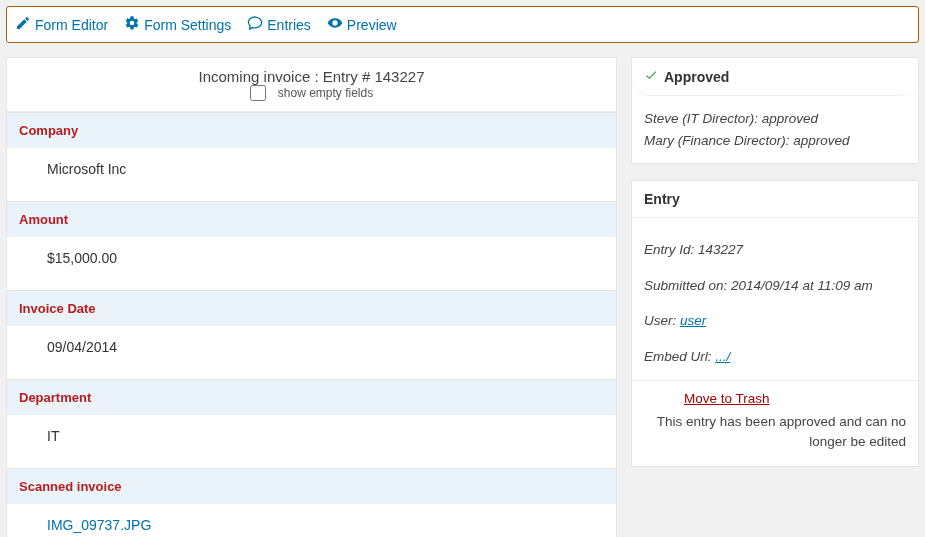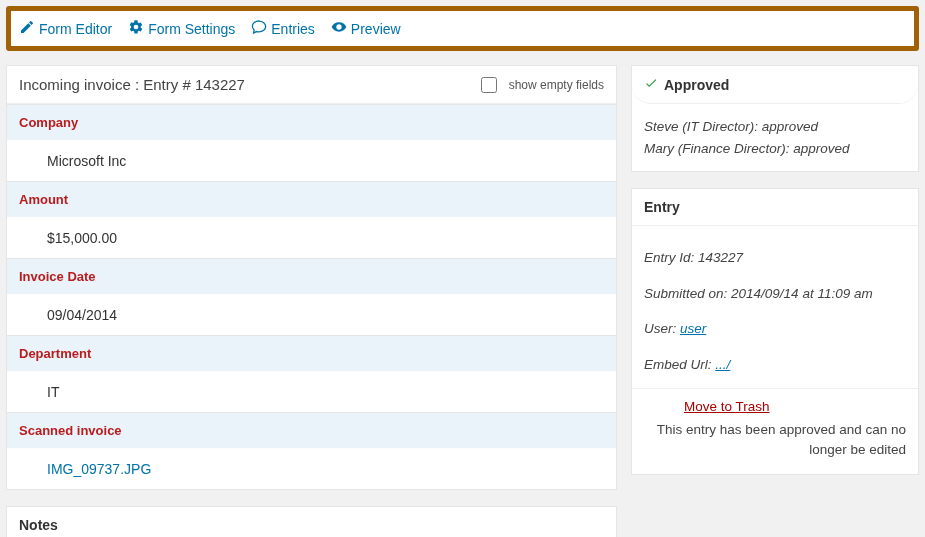--- a/index.html
+++ b/index.html
@@ -6,21 +6,21 @@
   body {
     font-family: -apple-system, "Helvetica Neue", Arial, sans-serif;
     font-size: 13px;
     background: #f1f1f1;
     color: #333;
     padding: 0;
     width: 925px;
   }
   .toolbar {
     background: #fff;
-    border: 5px solid #a16207;
+    border: 1px solid #a16207;
     border-radius: 3px;
     margin: 6px 6px 14px 6px;
     padding: 4px 8px;
     display: flex;
     gap: 16px;
   }
   .toolbar a {
     color: #0073aa;
     text-decoration: none;
     font-size: 14px;
@@ -43,20 +43,21 @@
     border: 1px solid #e5e5e5;
   }
   .entry-header {
     display: flex;
     justify-content: space-between;
     align-items: center;
     padding: 10px 12px;
     font-size: 15px;
     color: #444;
     border-bottom: 1px solid #eee;
+    flex-direction: column;
   }
   .entry-header .show-empty {
     font-size: 12px;
     color: #555;
     display: flex;
     align-items: center;
     gap: 12px;
   }
   .entry-header input[type=checkbox]{
     width:16px;height:16px;
@@ -64,21 +65,21 @@
   .field-label {
     background: #eaf2fa;
     padding: 10px 12px;
     font-weight: 600;
     color: #b91c1c;
     font-size: 13px;
     border-top: 1px solid #e5e5e5;
   }
   .field-value {
     background: #fff;
-    padding: 12px 12px 12px 40px;
+    padding: 12px 12px 24px 40px;
     font-size: 14px;
     color: #333;
     border-top: 1px solid #fdfdfd;
   }
   .field-value a { color: #0073aa; text-decoration: none; }
   .panel-title {
     padding: 10px 12px;
     font-weight: 700;
     font-size: 14px;
     color: #333;

